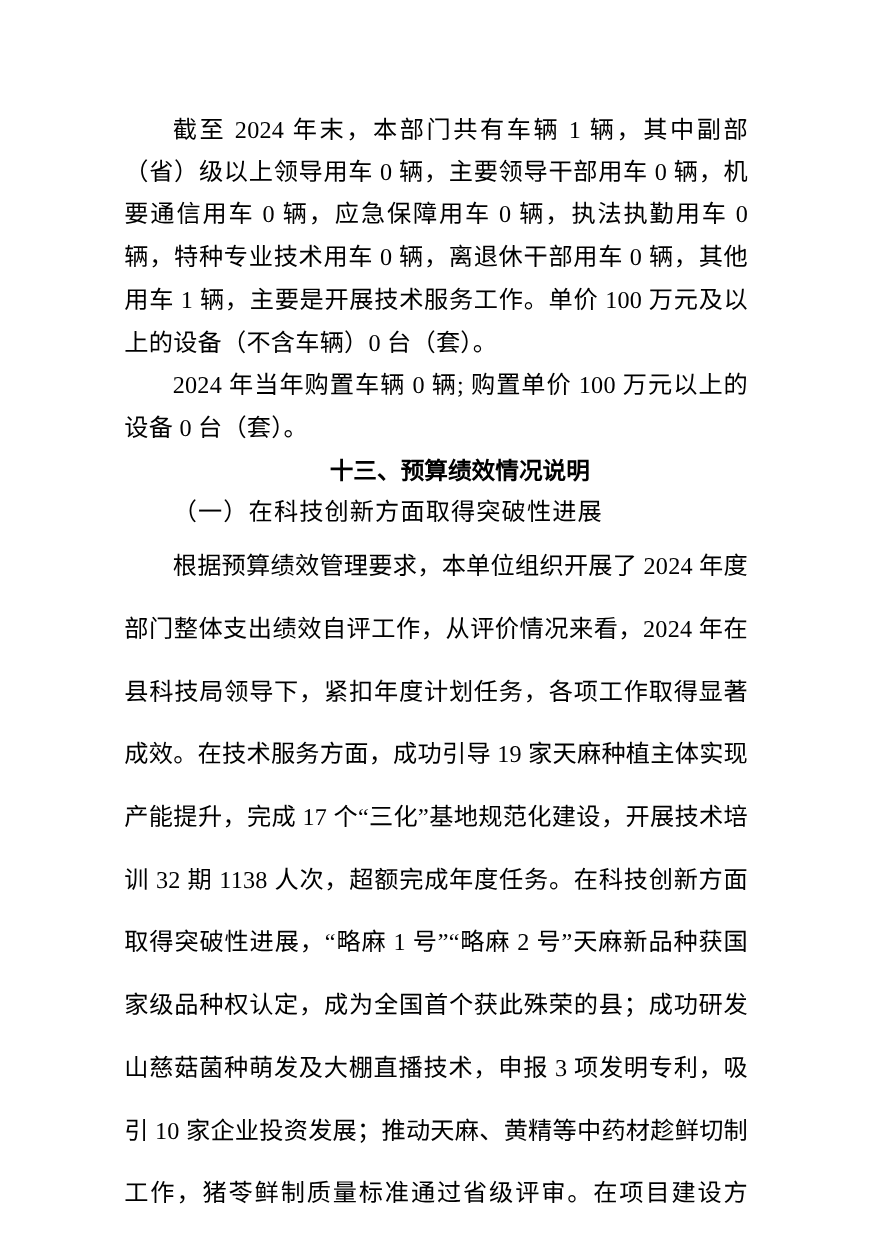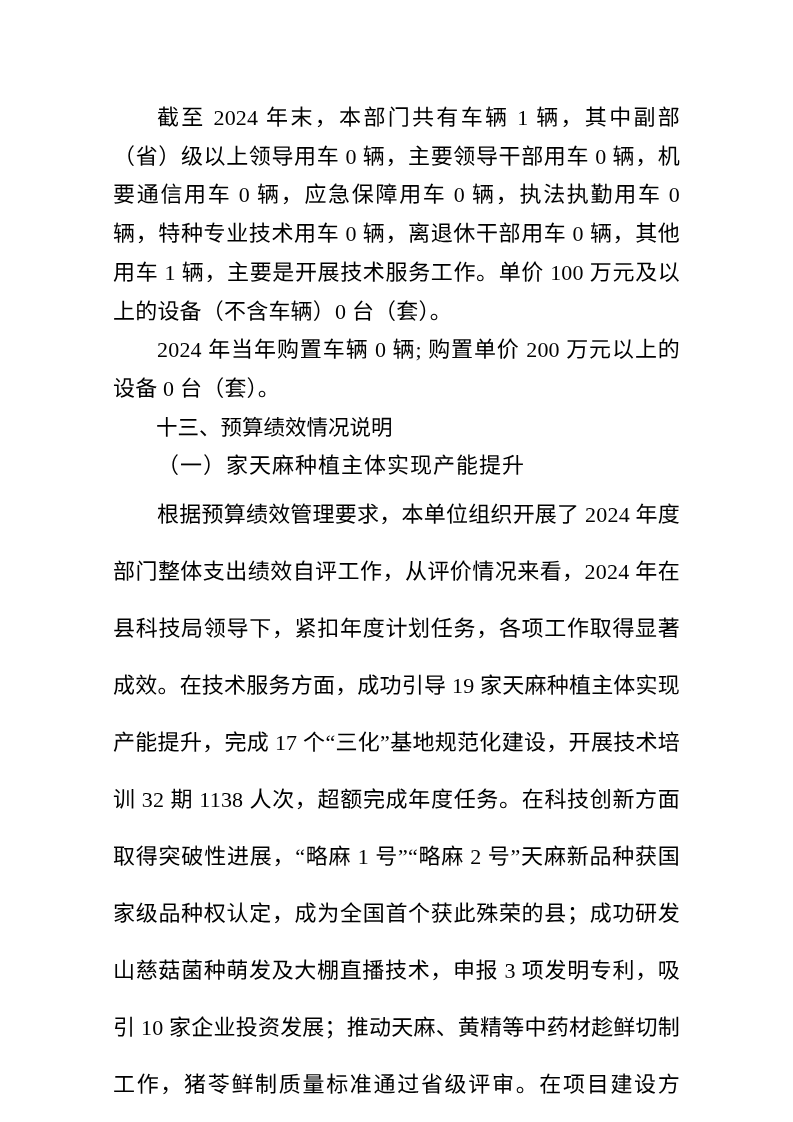--- a/index.html
+++ b/index.html
@@ -28,42 +28,43 @@
     text-indent: 2em;
     word-break: break-all;
   }
   p.body-para.wide-leading {
     line-height: 57px;
   }
   h2.section-heading {
     margin: 0;
     font-size: 21.5px;
     line-height: 38.7px;
-    font-weight: 400;
+    font-weight: 700;
     font-family: "Liberation Sans", "DejaVu Sans", sans-serif;
     text-indent: 2em;
+    text-align: center;
   }
   h3.subsection-heading {
     margin: 0;
     font-size: 22px;
     line-height: 38.7px;
     font-weight: 400;
     font-style: normal;
     text-indent: 2em;
     letter-spacing: 1px;
   }
 </style>
 </head>
 <body>
 
 <div class="page">
 
   <p class="body-para">截至 2024 年末，本部门共有车辆 1 辆，其中副部（省）级以上领导用车 0 辆，主要领导干部用车 0 辆，机要通信用车 0 辆，应急保障用车 0 辆，执法执勤用车 0 辆，特种专业技术用车 0 辆，离退休干部用车 0 辆，其他用车 1 辆，主要是开展技术服务工作。单价 100 万元及以上的设备（不含车辆）0 台（套）。</p>
 
-  <p class="body-para">2024 年当年购置车辆 0 辆; 购置单价 200 万元以上的设备 0 台（套）。</p>
+  <p class="body-para">2024 年当年购置车辆 0 辆; 购置单价 100 万元以上的设备 0 台（套）。</p>
 
   <h2 class="section-heading">十三、预算绩效情况说明</h2>
 
-  <h3 class="subsection-heading">（一）家天麻种植主体实现产能提升</h3>
+  <h3 class="subsection-heading">（一）在科技创新方面取得突破性进展</h3>
 
   <p class="body-para wide-leading">根据预算绩效管理要求，本单位组织开展了 2024 年度部门整体支出绩效自评工作，从评价情况来看，2024 年在县科技局领导下，紧扣年度计划任务，各项工作取得显著成效。在技术服务方面，成功引导 19 家天麻种植主体实现产能提升，完成 17 个“三化”基地规范化建设，开展技术培训 32 期 1138 人次，超额完成年度任务。在科技创新方面取得突破性进展，“略麻 1 号”“略麻 2 号”天麻新品种获国家级品种权认定，成为全国首个获此殊荣的县；成功研发山慈菇菌种萌发及大棚直播技术，申报 3 项发明专利，吸引 10 家企业投资发展；推动天麻、黄精等中药材趁鲜切制工作，猪苓鲜制质量标准通过省级评审。在项目建设方面，成功申报省级重大项目 2 个，争取资金 160 万元，积极参与部省联动重点项目，完成科技馆国债项目申报。同时，通过发展天麻、</p>
 
 </div>
 
 </body></html>

